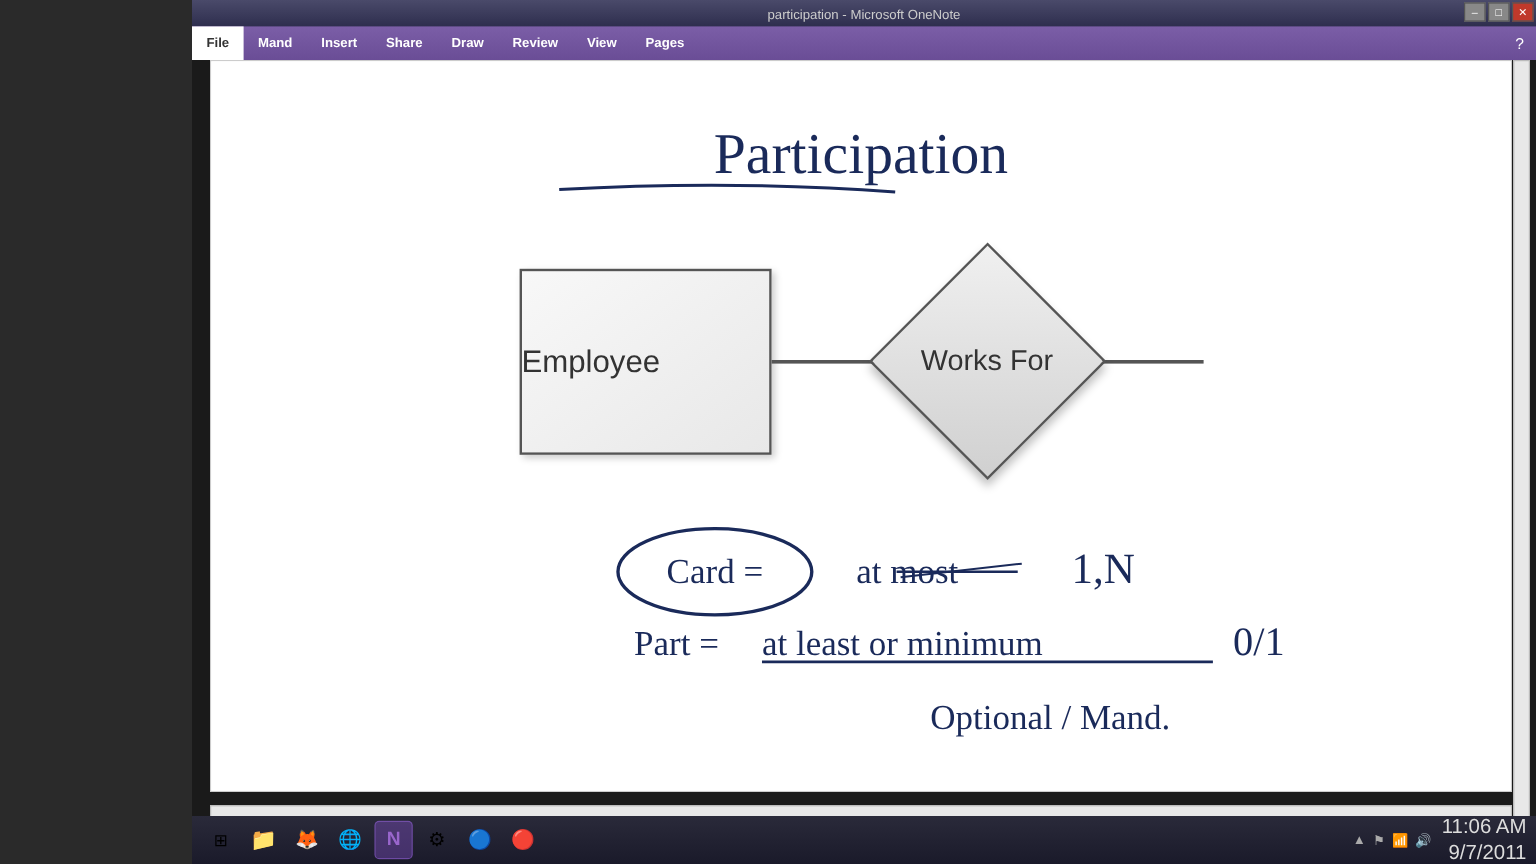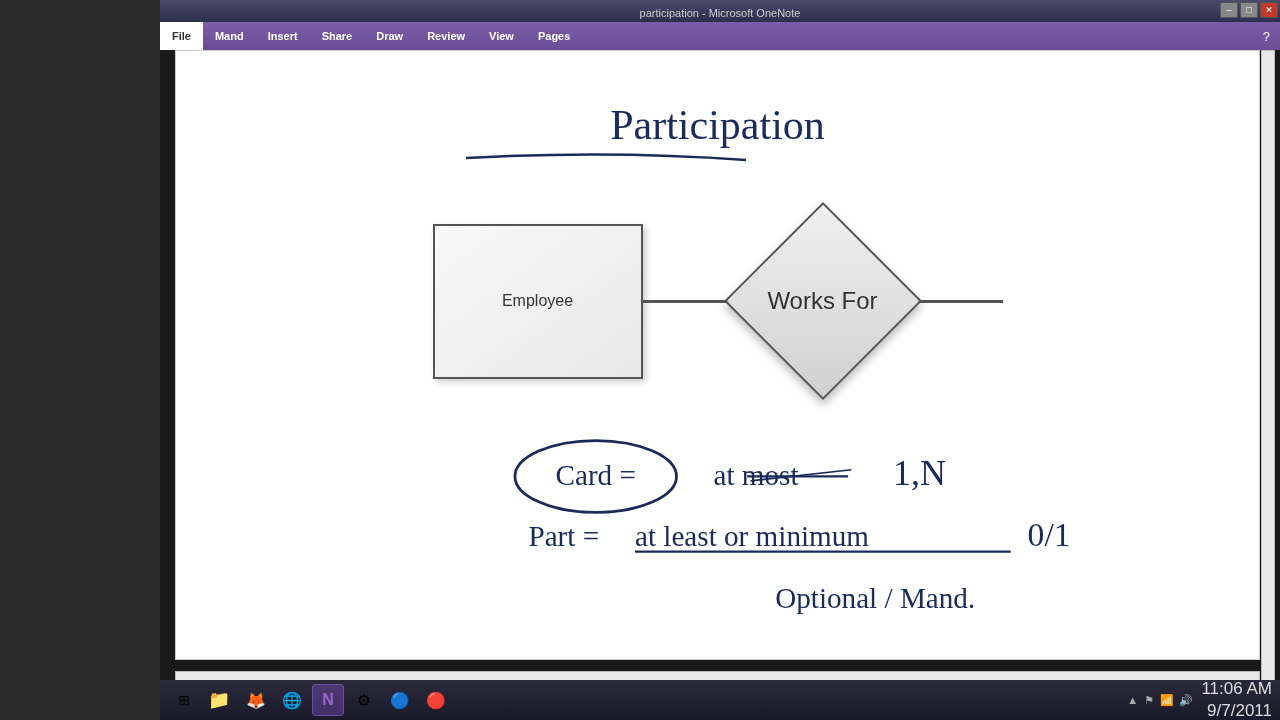--- a/index.html
+++ b/index.html
@@ -110,21 +110,21 @@
       position: relative;
     }
 
     
     .page-title {
       position: absolute;
       top: 50px;
       left: 50%;
       transform: translateX(-50%);
       font-family: 'Segoe Script', cursive;
-      font-size: 42px;
+      font-size: 48px;
       color: #1a2a5a;
       white-space: nowrap;
       font-weight: normal;
     }
 
     
     .er-container {
       position: absolute;
       top: 160px;
       left: 50px;
@@ -136,22 +136,21 @@
     }
 
     
     .entity-box {
       width: 210px;
       height: 155px;
       background: linear-gradient(to bottom right, #f8f8f8, #e8e8e8);
       border: 2px solid #555;
       display: flex;
       align-items: center;
-      justify-content: center;
-      font-size: 16px;
+      font-size: 26px;
       font-family: Arial, sans-serif;
       color: #333;
       font-weight: normal;
       box-shadow: 3px 3px 6px rgba(0,0,0,0.2);
     }
 
     
     .connector {
       height: 3px;
       background: #555;

